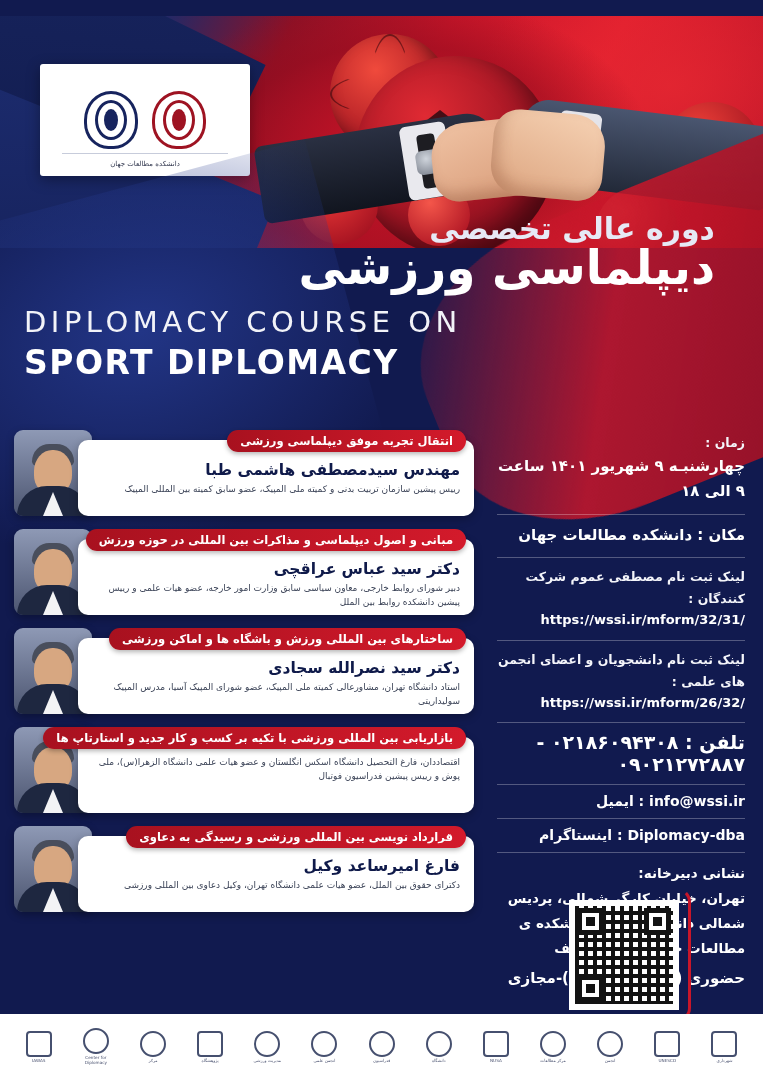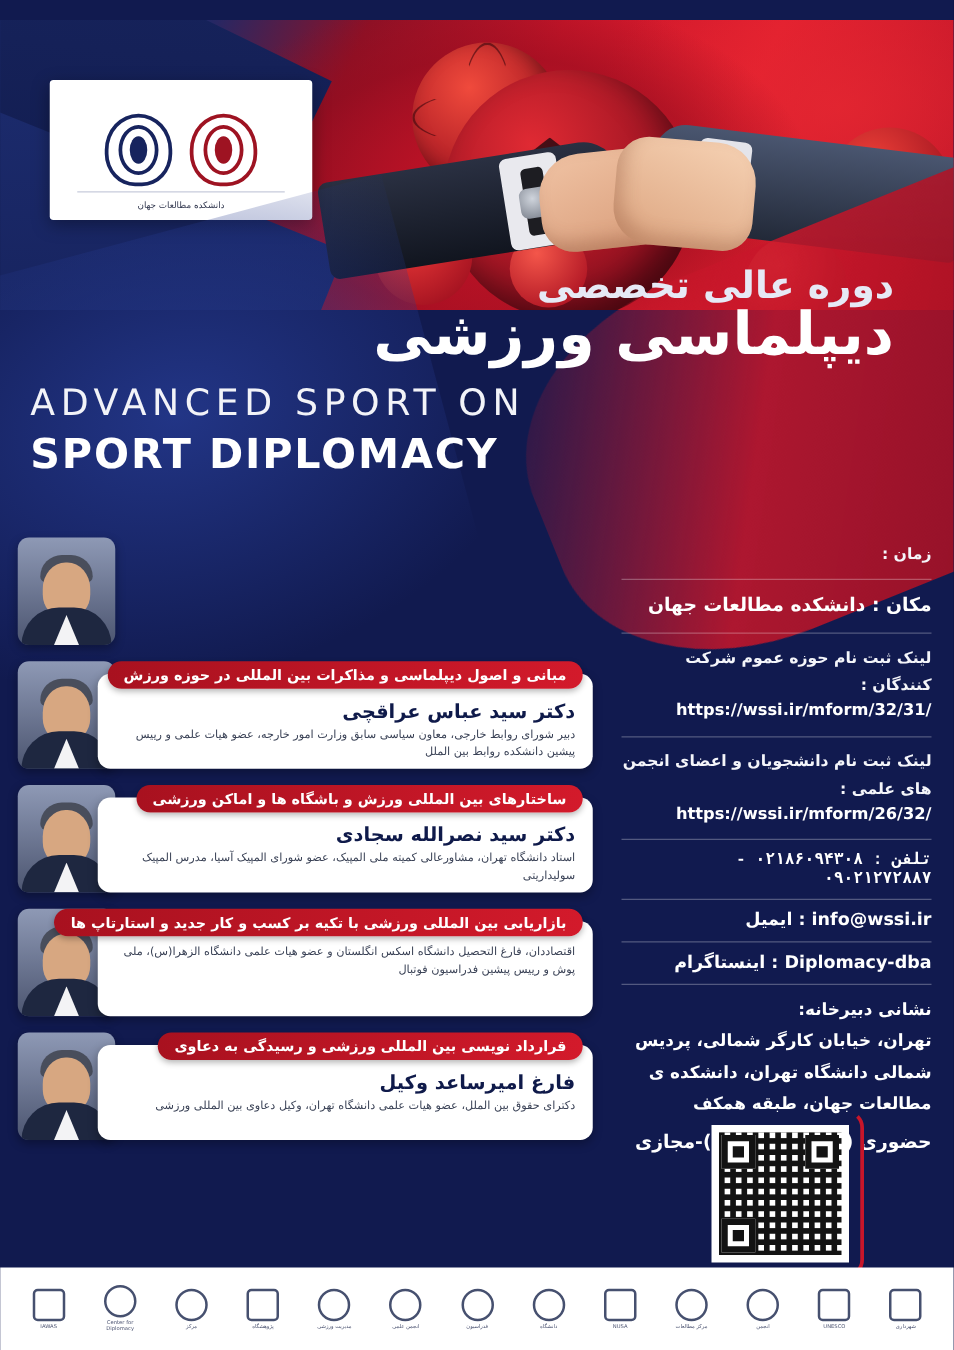--- a/index.html
+++ b/index.html
@@ -195,21 +195,21 @@
     position: absolute; right: 18px; top: 432px; width: 248px;
     text-align: right; color: #ffffff; direction: rtl;
   }
   .info-label { font-size: 12.5px; color: #f4f5fa; font-weight: 700; line-height: 1.75; }
   .info-strong { font-size: 15px; color: #ffffff; font-weight: 800; line-height: 1.7; }
   .info-link { font-size: 13px; color: #ffffff; font-weight: 700; direction: ltr; text-align: right; line-height: 1.6; }
   .info-sep {
     height: 1px; background: rgba(255,255,255,0.28); margin: 9px 0 8px 0;
   }
   .info-block { margin-bottom: 2px; }
-  .info-phone { font-size: 13px; font-weight: 800; direction: rtl; font-family: Liberation Mono, monospace; }
+  .info-phone { font-size: 19px; font-weight: 800; direction: rtl; }
   .info-mail { font-size: 14px; font-weight: 800; direction: ltr; text-align: right; }
   .info-addr { font-size: 13.5px; font-weight: 800; line-height: 1.85; }
   .info-mode { font-size: 15px; font-weight: 800; margin-top: 8px; }
 
   .qr {
     position: absolute; right: 84px; top: 900px;
     width: 110px; height: 110px; background: #ffffff; padding: 6px;
   }
   .qr-grid {
     width: 100%; height: 100%;
@@ -346,33 +346,34 @@
       <div class="logo-caption">دانشکده مطالعات جهان</div>
     </div>
   </div>
 
   <div class="blue-swoosh"></div>
   <div class="red-swoosh"></div>
 
   <div class="title-wrap">
     <div class="t-fa-small">دوره عالی تخصصی</div>
     <div class="t-fa-big">دیپلماسی ورزشی</div>
-    <div class="t-en-1">ADVANCED SPORT ON</div>
+    <div class="t-en-1">DIPLOMACY COURSE ON</div>
     <div class="t-en-2">SPORT DIPLOMACY</div>
   </div>
 
   <div class="info-col">
     <div class="info-block">
       <div class="info-label">زمان :</div>
+      <div class="info-strong">چهارشنبـه ۹ شهریور ۱۴۰۱ ساعت ۹ الی ۱۸</div>
     </div>
     <div class="info-sep"></div>
     <div class="info-strong">مکان : دانشکده مطالعات جهان</div>
     <div class="info-sep"></div>
     <div class="info-block">
-      <div class="info-label">لینک ثبت نام حوزه عموم شرکت کنندگان :</div>
+      <div class="info-label">لینک ثبت نام مصطفی عموم شرکت کنندگان :</div>
       <div class="info-link">https://wssi.ir/mform/32/31/</div>
     </div>
     <div class="info-sep"></div>
     <div class="info-block">
       <div class="info-label">لینک ثبت نام دانشجویان و اعضای انجمن های علمی :</div>
       <div class="info-link">https://wssi.ir/mform/26/32/</div>
     </div>
     <div class="info-sep"></div>
     <div class="info-phone">
       <span>تلفن :</span>
@@ -406,20 +407,25 @@
   <div class="cards">
 
     <div class="card">
       <div class="avatar">
         <div class="bg"></div>
           <div class="hair"></div>
           <div class="head"></div>
           <div class="body"></div>
           <div class="shirt"></div>
       </div>
+      <div class="card-body">
+        <div class="card-tag">انتقال تجربه موفق دیپلماسی ورزشی</div>
+        <div class="card-name">مهندس سید‌مصطفی هاشمی طبا</div>
+        <div class="card-desc">رییس پیشین سازمان تربیت بدنی و کمیته ملی المپیک، عضو سابق کمیته بین المللی المپیک</div>
+      </div>
     </div>
 
     <div class="card">
       <div class="avatar">
         <div class="bg"></div>
           <div class="hair"></div>
           <div class="head"></div>
           <div class="body"></div>
           <div class="shirt"></div>
       </div>

